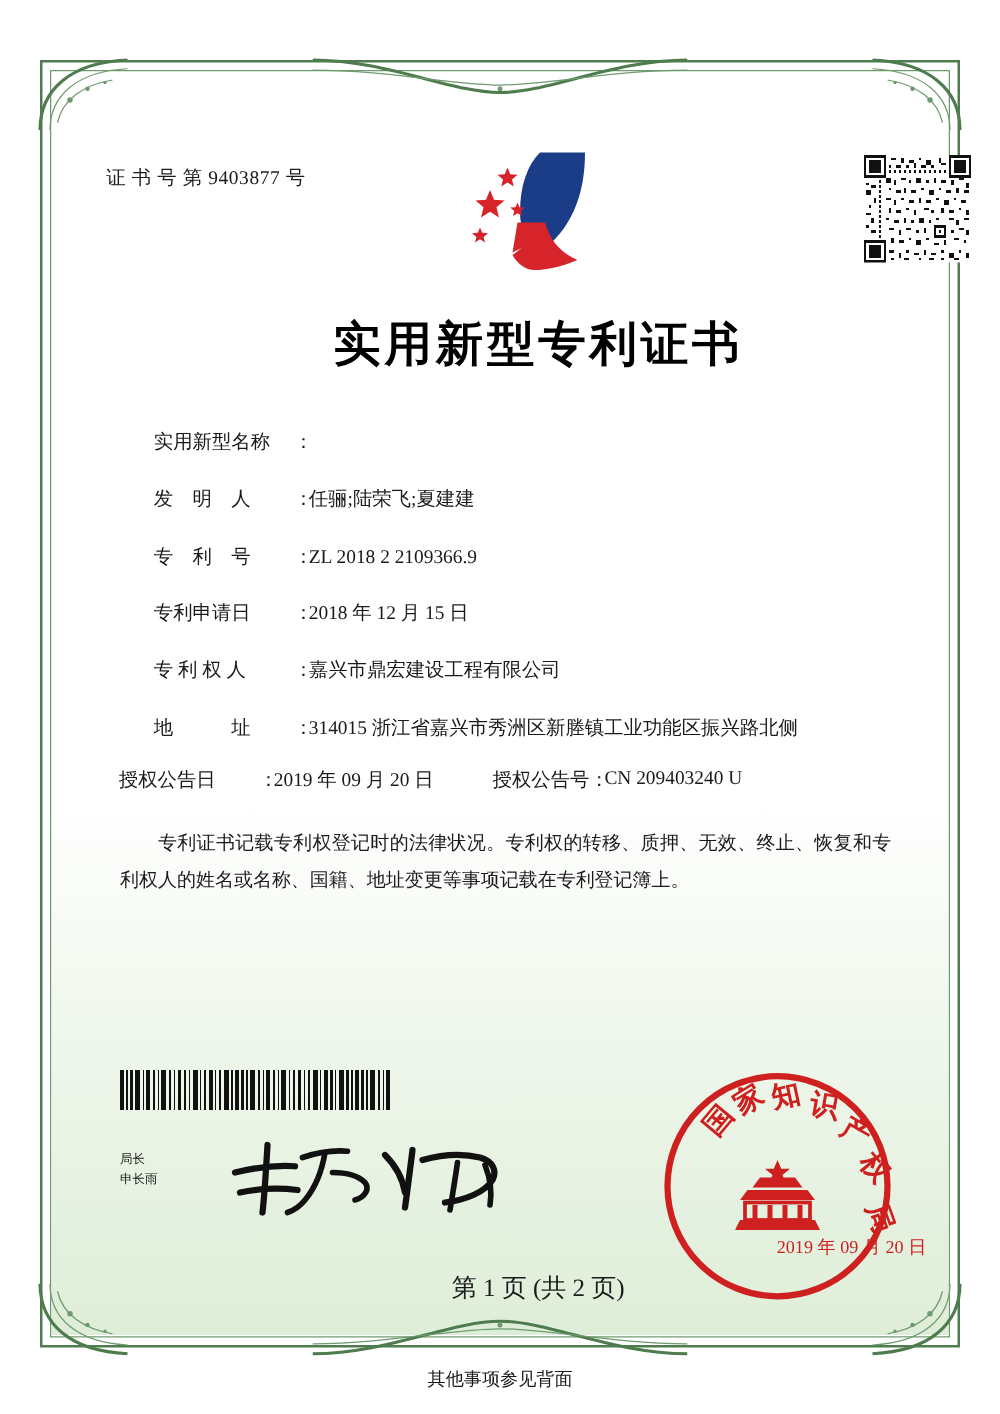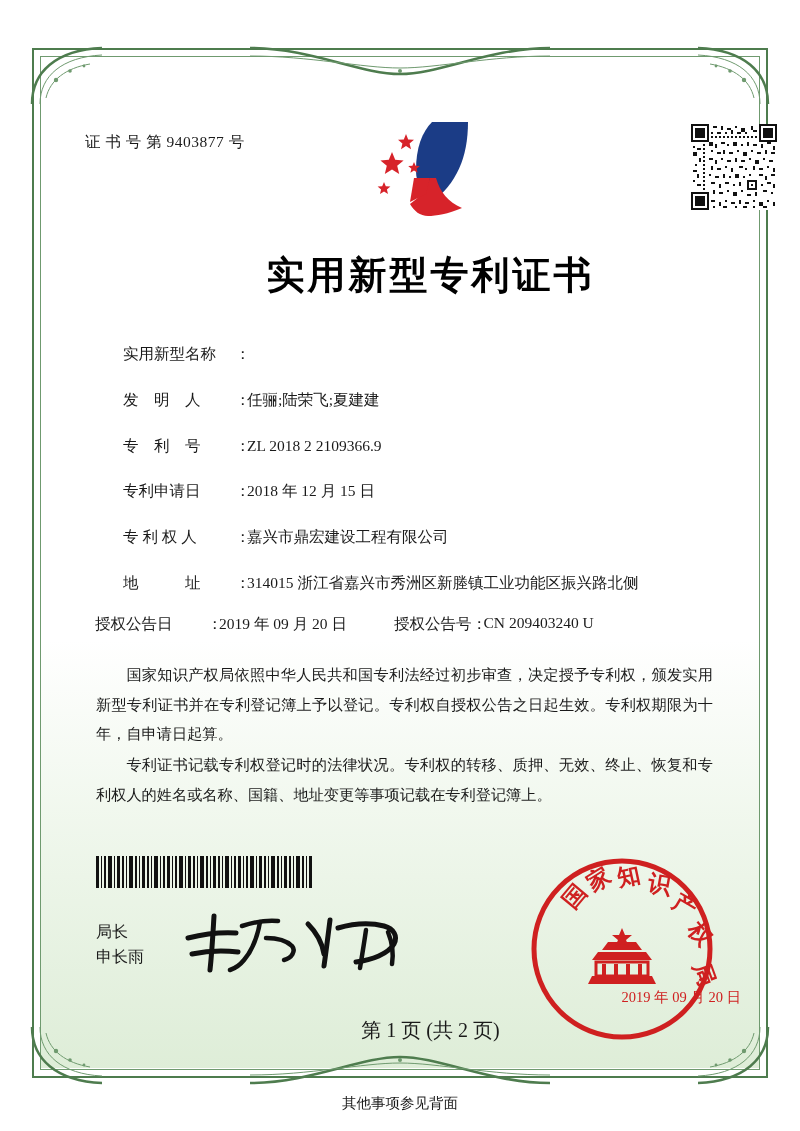--- a/index.html
+++ b/index.html
@@ -199,21 +199,21 @@
     width: 218px;
     height: 32px;
   }
   .barcode svg { display: block; }
 
   
   .sig-label {
     position: absolute;
     left: 56px;
     top: 864px;
-    font-size: 16px;
+    font-size: 10px;
     line-height: 1.55;
   }
   .sig-hand {
     position: absolute;
     left: 140px;
     top: 852px;
     width: 250px;
     height: 70px;
   }
   .sig-hand svg { display: block; }
@@ -540,21 +540,20 @@
         <span class="g1-colon">：</span>
         <span class="g1-value">2019 年 09 月 20 日</span>
         <span class="g2-label">授权公告号</span>
         <span class="g2-colon">：</span>
         <span class="g2-value">CN 209403240 U</span>
       </div>
 
     </div>
 
     <div class="paras">
-      <p>国家知识产权局依照中华人民共和国专利法经过初步审查，决定授予专利权，颁发实用新型专利证书并在专利登记簿上予以登记。专利权自授权公告之日起生效。专利权期限为十年，自申请日起算。</p>
       <p>专利证书记载专利权登记时的法律状况。专利权的转移、质押、无效、终止、恢复和专利权人的姓名或名称、国籍、地址变更等事项记载在专利登记簿上。</p>
     </div>
 
     <div class="barcode">
       <svg width="218" height="32" viewBox="0 0 218 32" shape-rendering="crispEdges">
         <g fill="#111111">
           <rect x="0" y="0" width="3" height="32"></rect>
             <rect x="5" y="0" width="1" height="32"></rect>
           <rect x="8" y="0" width="2" height="32"></rect>
             <rect x="12" y="0" width="4" height="32"></rect>

